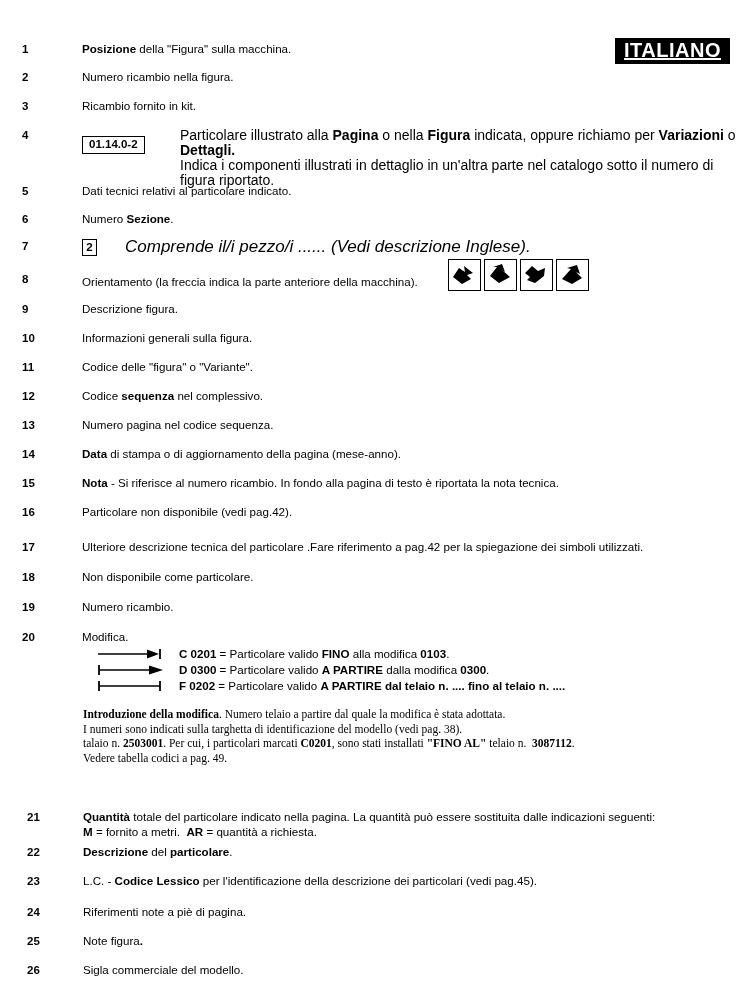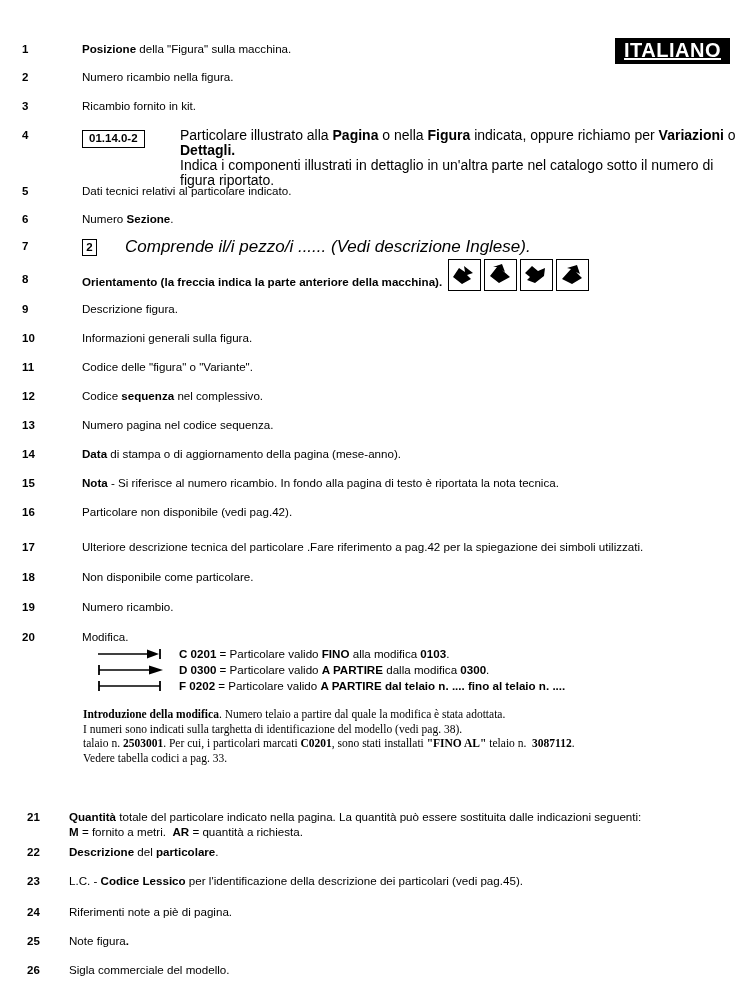--- a/index.html
+++ b/index.html
@@ -55,21 +55,21 @@
     left: 27px;
   }
   .body {
     position: absolute;
     left: 82px;
     right: 14px;
     font-size: 11.6px;
     line-height: 14.5px;
   }
   .body.shift {
-    left: 69px;
+    left: 83px;
   }
   b { font-weight: bold; }
 
   
   .code-box {
     display: inline-block;
     border: 1.6px solid #000;
     padding: 1px 6px 2px 6px;
     font-size: 11.5px;
     font-weight: bold;
@@ -78,21 +78,21 @@
   }
   .item4-wrap {
     position: absolute;
     left: 82px;
     right: 12px;
     top: 0;
   }
   .item4-box {
     position: absolute;
     left: 0;
-    top: 2px;
+    top: 8px;
   }
   .item4-text {
     margin-left: 98px;
     font-size: 14px;
     line-height: 15px;
   }
 
   
   .qty-box {
     display: inline-block;
@@ -113,21 +113,20 @@
     font-style: italic;
   }
 
   
   .orient-row {
     position: absolute;
     left: 82px;
     right: 10px;
     top: 0;
     white-space: nowrap;
-    font-weight: bold;
   }
   .orient-text {
     display: inline-block;
     font-size: 11.6px;
     vertical-align: middle;
   }
   .orient-icons {
     position: absolute;
     left: 366px;
     top: -13px;
@@ -351,21 +350,21 @@
           <line x1="63" y1="1" x2="63" y2="11" stroke="#000" stroke-width="1.8"></line>
         </svg>
       </span><span class="mod-txt"><b>F 0202</b> = Particolare valido <b>A PARTIRE dal telaio n. .... fino al telaio n. ....</b></span>
     </div>
   </div>
 
   <div class="mod-para" style="top:707px;">
     <div><b>Introduzione della modifica</b>. Numero telaio a partire dal quale la modifica è stata adottata.</div>
     <div>I numeri sono indicati sulla targhetta di identificazione del modello (vedi pag. 38).</div>
     <div>talaio n. <b>2503001</b>. Per cui, i particolari marcati <b>C0201</b>, sono stati installati <b>"FINO AL"</b> telaio n.&nbsp; <b>3087112</b>.</div>
-    <div>Vedere tabella codici a pag. 33.</div>
+    <div>Vedere tabella codici a pag. 49.</div>
   </div>
 
   <div class="row" style="top:810px;">
     <div class="num indent">21</div>
     <div class="body shift">
       <div><b>Quantità</b> totale del particolare indicato nella pagina. La quantità può essere sostituita dalle indicazioni seguenti:</div>
       <div><b>M</b> = fornito a metri.&nbsp; <b>AR</b> = quantità a richiesta.</div>
     </div>
   </div>
 

